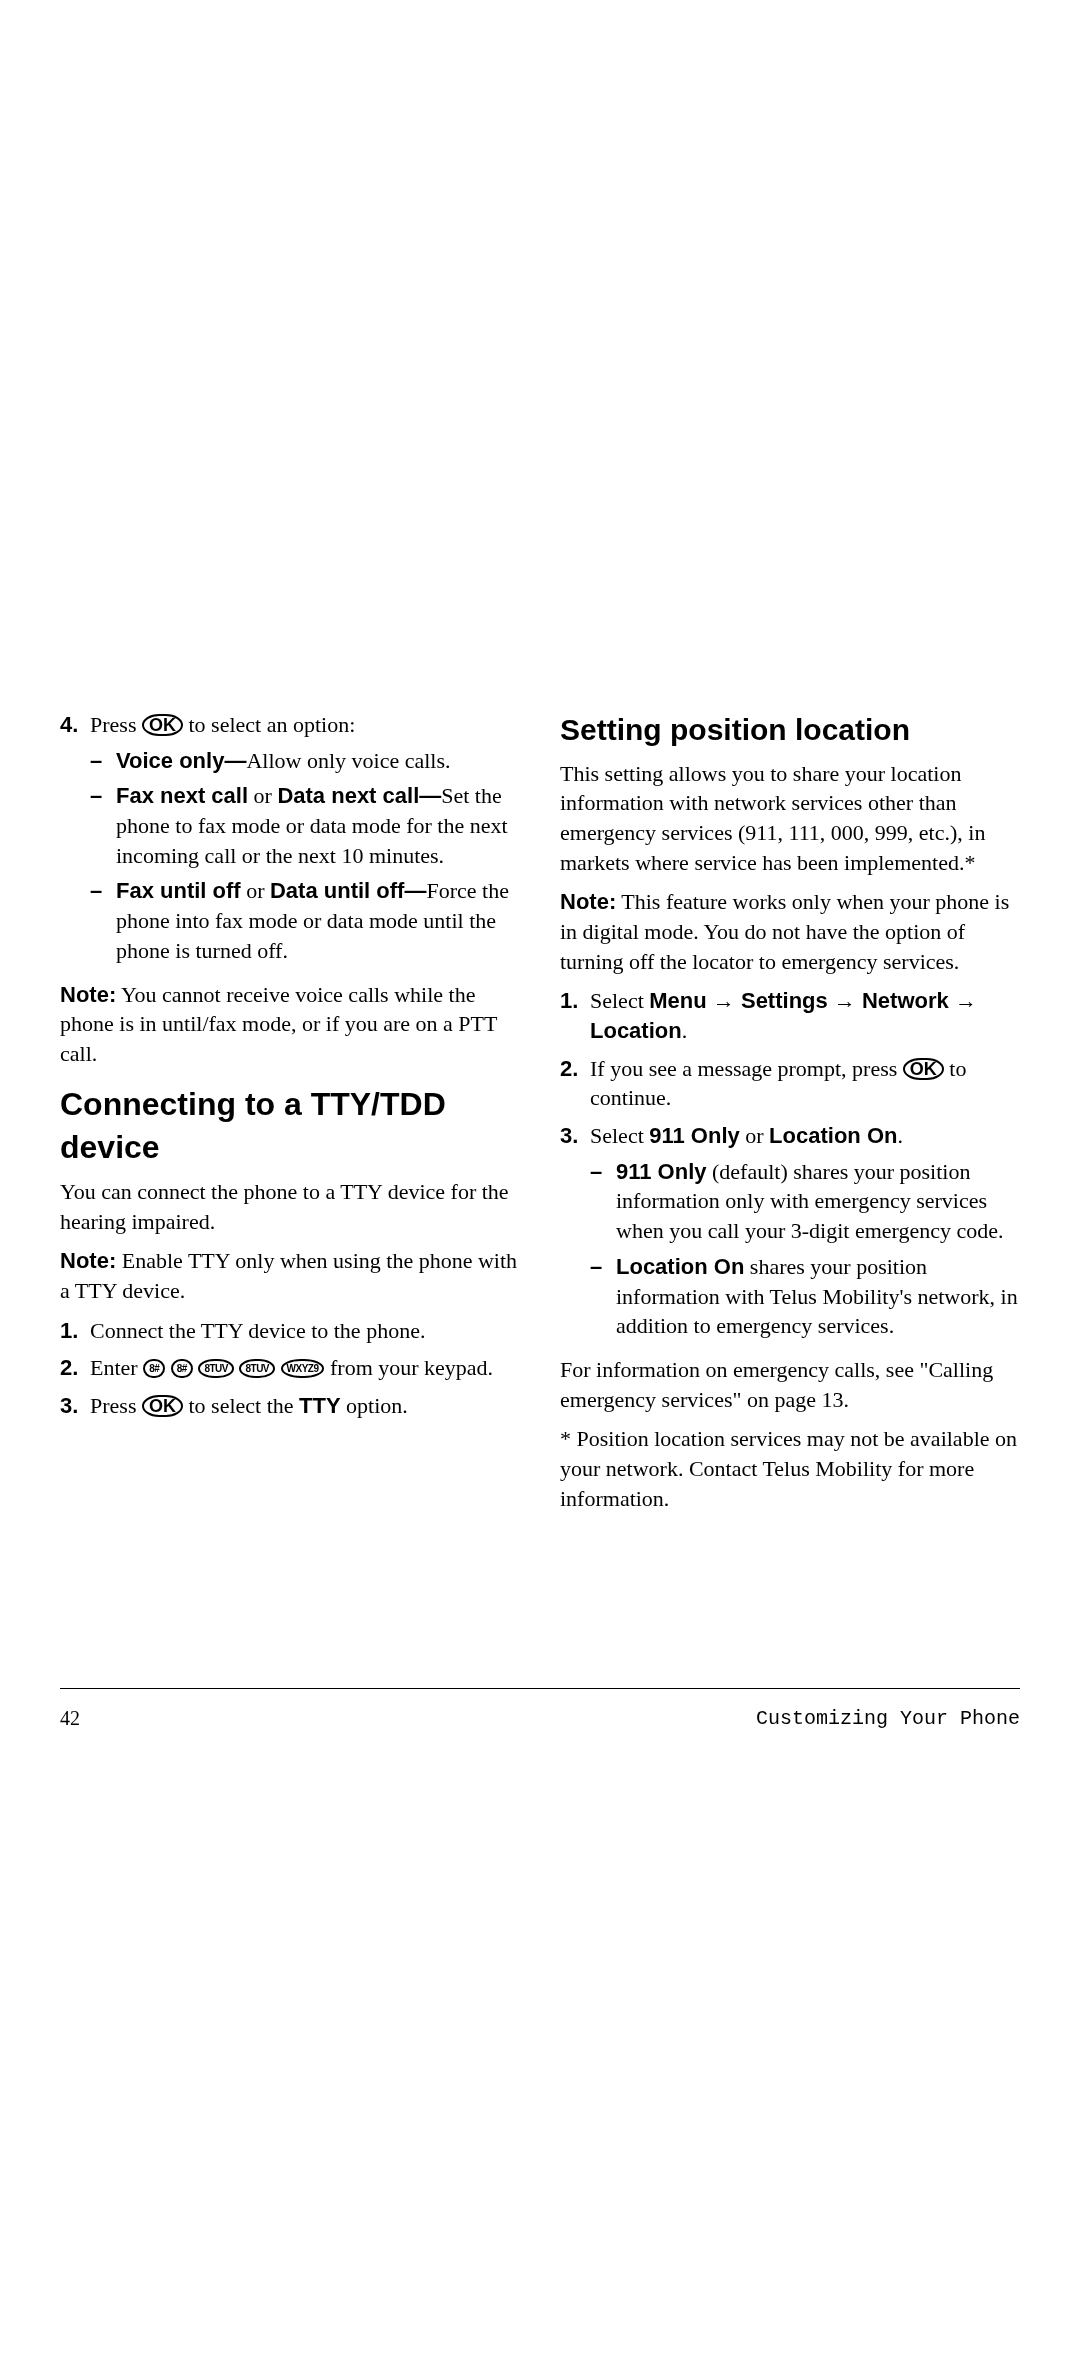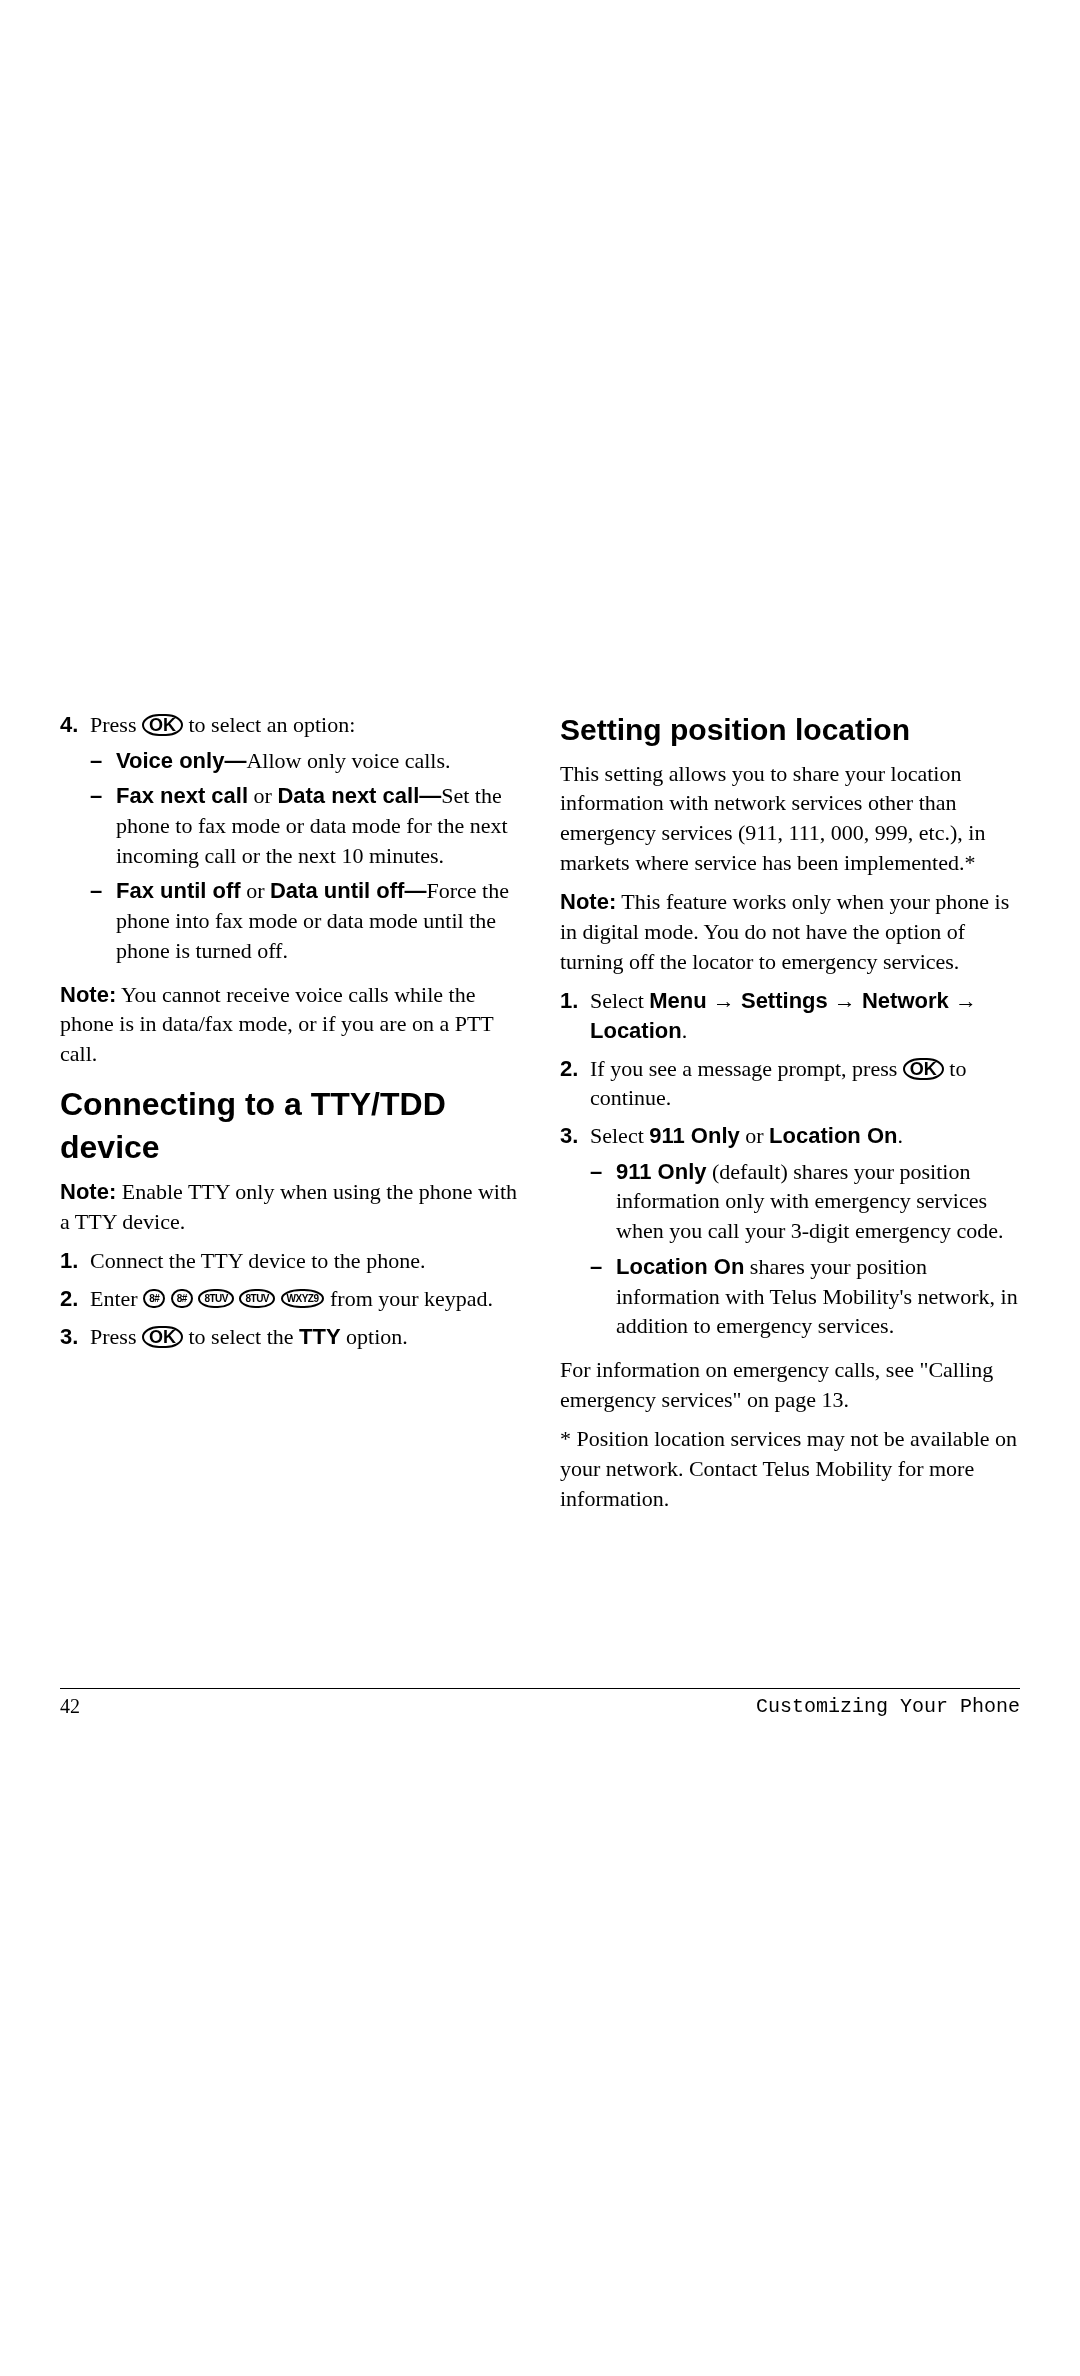--- a/index.html
+++ b/index.html
@@ -103,21 +103,21 @@
     top: -2px;
     letter-spacing: -0.5px;
   }
   .arrow { font-family: Arial, sans-serif; }
   .footer {
     position: absolute;
     top: 1688px;
     left: 60px;
     right: 60px;
     border-top: 1px solid #000;
-    padding-top: 6px;
+    padding-top: 18px;
     display: flex;
     justify-content: space-between;
     font-size: 20px;
   }
   .footer .pgnum { font-family: Georgia, serif; }
   .footer .chap { font-family: Liberation Mono, monospace; }
 </style>
 </head>
 <body>
 
@@ -141,24 +141,25 @@
             </li>
             <li>
               <span class="marker">–</span>
               <div class="body"><span class="bold-sans">Fax until off</span><span> or </span><span class="bold-sans">Data until off—</span><span>Force the phone into fax mode or data mode until the phone is turned off.</span></div>
             </li>
           </ul>
         </div>
       </li>
     </ol>
 
-    <p class="para"><span class="note-label">Note:</span><span>  You cannot receive voice calls while the phone is in data/fax mode, or if you are on a PTT call.</span></p>
+    <p class="para"><span class="note-label">Note:</span><span>  You cannot receive voice calls while the phone is in until/fax mode, or if you are on a PTT call.</span></p>
 
     <div class="h2">Connecting to a TTY/TDD device</div>
 
+    <p class="para">You can connect the phone to a TTY device for the hearing impaired.</p>
 
     <p class="para"><span class="note-label">Note:</span><span>  Enable TTY only when using the phone with a TTY device.</span></p>
 
     <ol class="num">
       <li>
         <span class="marker">1.</span>
         <div class="body">Connect the TTY device to the phone.</div>
       </li>
       <li>
         <span class="marker">2.</span>

